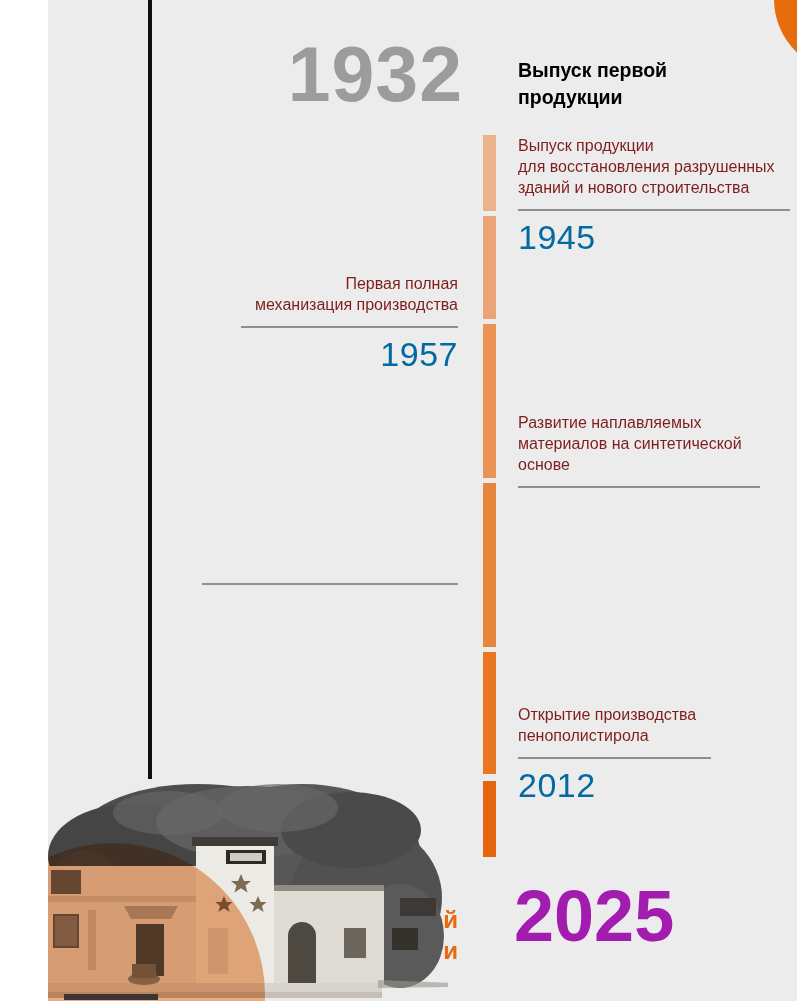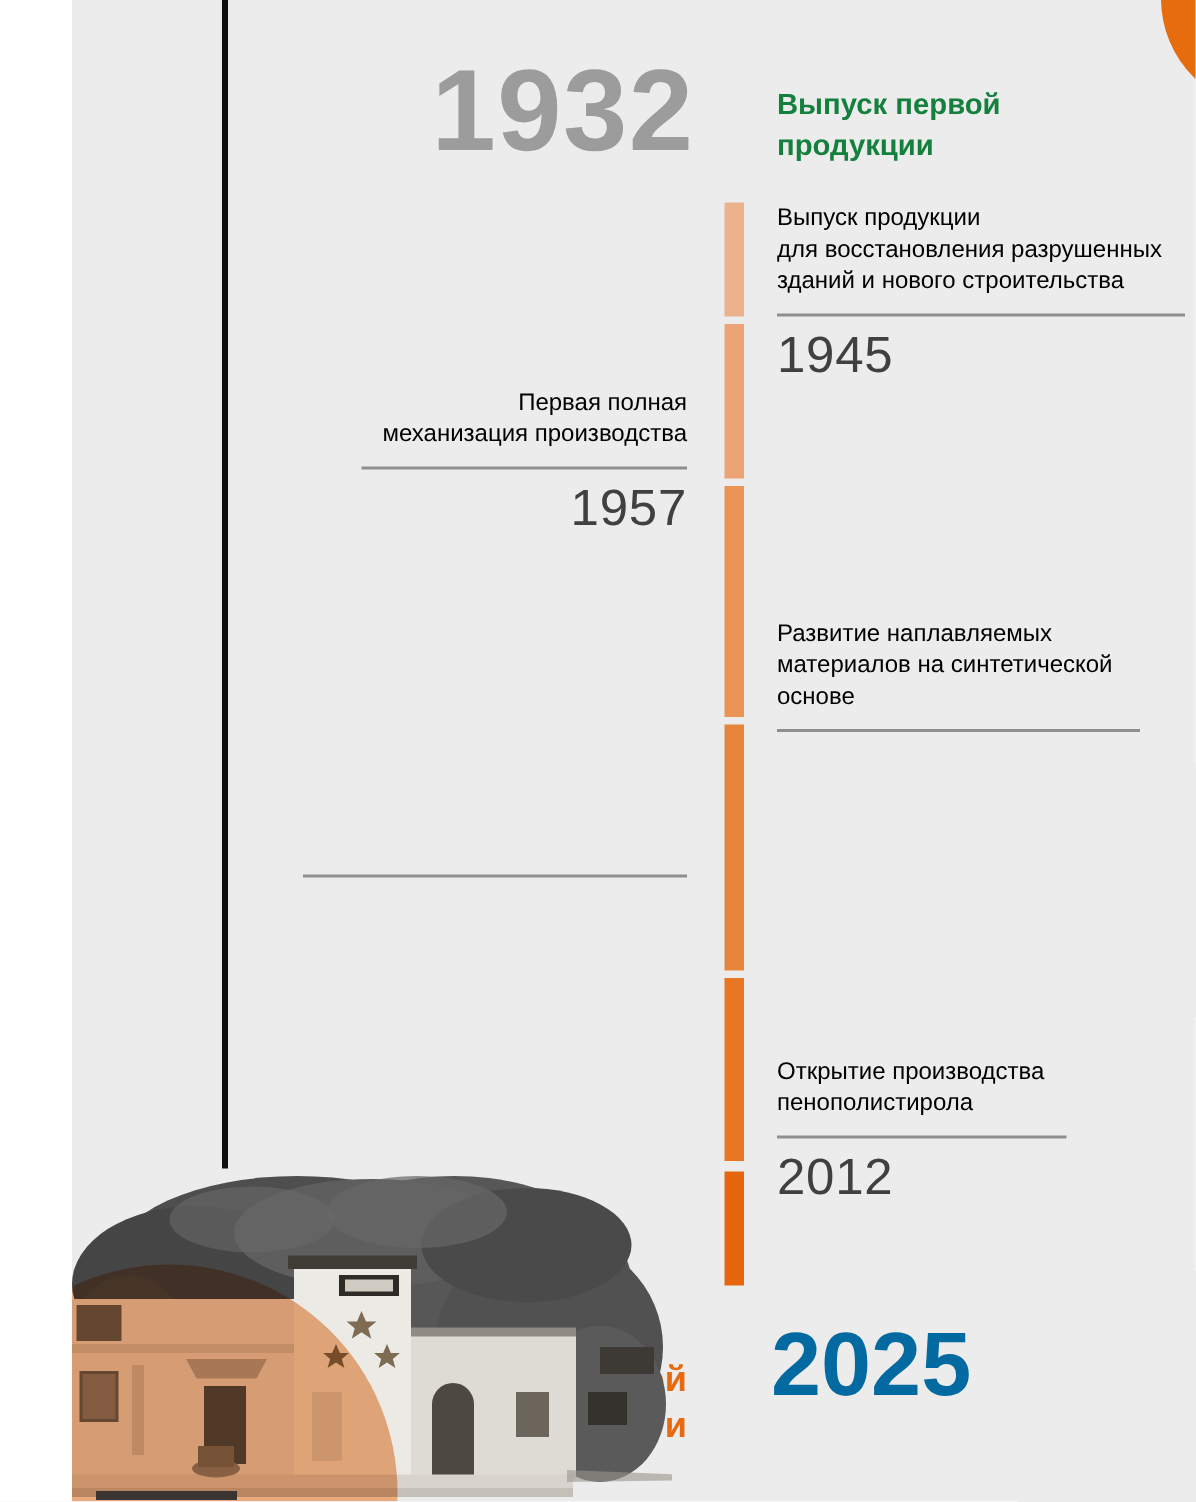--- a/index.html
+++ b/index.html
@@ -19,36 +19,36 @@
   .seg-0{top:135px;height:76px}
   .seg-1{top:216px;height:103px}
   .seg-2{top:324px;height:154px}
   .seg-3{top:483px;height:164px}
   .seg-4{top:652px;height:122px}
   .seg-5{top:781px;height:76px}
   
   .start-year{position:absolute;left:112px;width:303px;top:36px;text-align:right;
     font-size:77px;font-weight:600;letter-spacing:1px;line-height:1;color:#9c9c9c;}
   .start-title{position:absolute;left:470px;top:57px;width:230px;
-    font-size:19.5px;font-weight:700;line-height:27px;color:#15803d;white-space:pre-line;}
+    font-size:19.5px;font-weight:700;line-height:27px;color:#000000;white-space:pre-line;}
   
   .event{position:absolute;}
-  .event .desc{margin:0;font-size:16px;line-height:21px;color:#000000;white-space:pre-line;}
+  .event .desc{margin:0;font-size:16px;line-height:21px;color:#7f1d1d;white-space:pre-line;}
   .event .sep{height:2px;margin-top:11px;}
-  .event .year{margin:9px 0 0 0;font-size:34px;font-weight:500;line-height:1;color:#404040;letter-spacing:.5px;}
+  .event .year{margin:9px 0 0 0;font-size:34px;font-weight:500;line-height:1;color:#0369a1;letter-spacing:.5px;}
   .right{left:470px;text-align:left;}
   .left{left:118px;width:292px;text-align:right;}
   .left .sep{margin-left:auto;}
   .ev-1945{top:135px}.ev-1945 .sep{width:272px}
-  .ev-1957{top:258px}.ev-1957 .sep{width:217px}
+  .ev-1957{top:273px}.ev-1957 .sep{width:217px}
   .ev-1979{top:412px}.ev-1979 .sep{width:242px}
   .ev-2003{top:572px}.ev-2003 .sep{width:256px}
   .ev-2012{top:704px}.ev-2012 .sep{width:193px}
   
-  .finale-year{position:absolute;left:466px;top:880px;font-size:60px;font-weight:700;line-height:1;color:#0369a1;}
+  .finale-year{position:absolute;left:466px;top:880px;font-size:72px;font-weight:700;line-height:1;color:#a21caf;}
   .finale-caption{position:absolute;left:148px;width:262px;top:904px;text-align:right;
     font-size:24px;font-weight:700;line-height:31px;color:#e8690e;white-space:pre-line;}
   
   .photo{position:absolute;left:0;top:778px;isolation:isolate;}
   .tint{mix-blend-mode:multiply;}
 </style>
 </head>
 <body>
 
 <div class="canvas" style="background: rgb(236, 236, 236); margin-left: 48px;">

